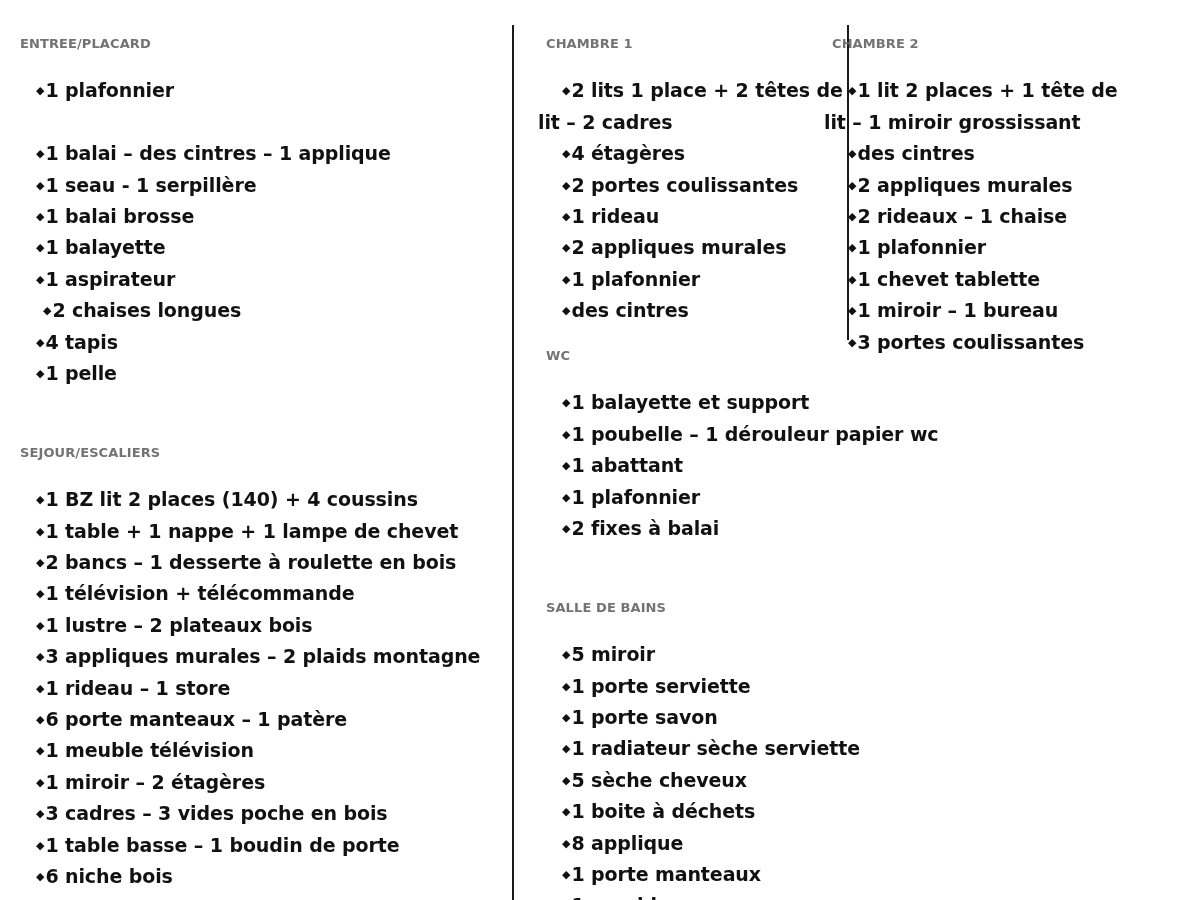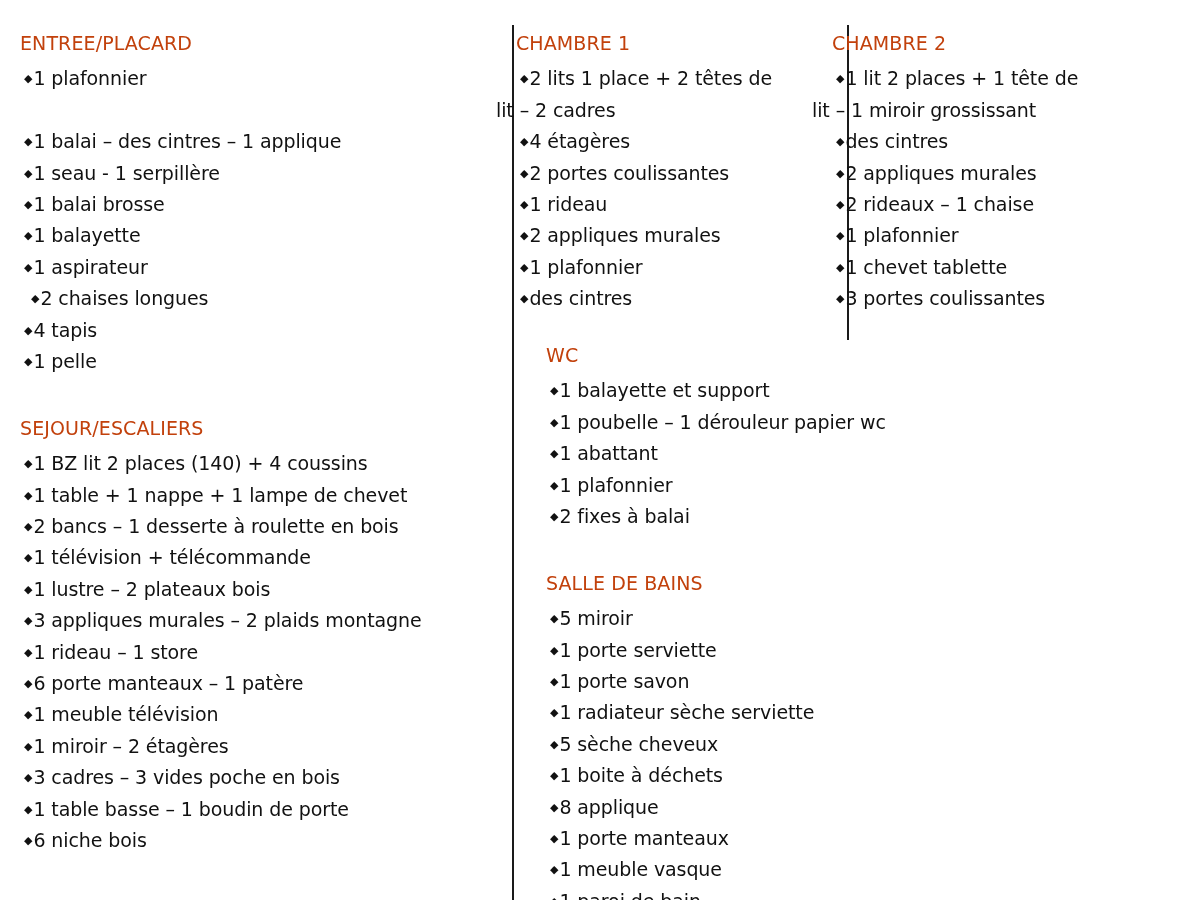--- a/index.html
+++ b/index.html
@@ -27,23 +27,23 @@
     .vline {
       position: absolute;
       width: 2px;
       background: #1a1a1a;
     }
     .vline-1 { left: 512px; top: 25px; height: 875px; }
     .vline-2 { left: 847px; top: 25px; height: 315px; }
 
     .section { margin: 0; padding: 0; }
     .heading {
-      color: #c2410c;
-      font-weight: normal;
-      font-size: 19px;
+      color: #737373;
+      font-weight: bold;
+      font-size: 13px;
       line-height: 31.4px;
       height: 31.4px;
       white-space: nowrap;
       letter-spacing: 0.1px;
     }
     .indent .heading { padding-left: 24px; }
     .item {
       font-size: 19px;
       line-height: 31.4px;
       white-space: nowrap;
@@ -52,21 +52,21 @@
     .indent .item { padding-left: 24px; }
     .item.wrap-cont { padding-left: 0 !important; }
     .item.nudge { padding-left: 7px; }
     .bullet {
       display: inline-block;
       font-size: 11px;
       vertical-align: 3px;
       margin-right: 1px;
     }
     .spacer { height: 31.4px; }
-    .list { margin: 4px; padding: 0; list-style: none; }
+    .list { margin: 16px; padding: 0; list-style: none; font-weight: bold; }
   </style>
 </head>
 <body>
 
 <div class="vline vline-1"></div>
 <div class="vline vline-2"></div>
 
 <div class="col col-left">
   <section class="section">
     <div class="heading">ENTREE/PLACARD</div>
@@ -103,21 +103,21 @@
       <li class="item"><span class="bullet">◆</span><span>6 niche bois</span></li>
       <li class="spacer"></li>
     </ul>
   </section>
 
   <section class="section">
     <div class="heading">COUCHAGES</div>
   </section>
 </div>
 
-<div class="col col-mid indent" style="left:492px;">
+<div class="col col-mid indent" style="left:522px;">
   <section class="section">
     <div class="heading">CHAMBRE 1</div>
     <ul class="list">
       <li class="item"><span class="bullet">◆</span><span>2 lits 1 place + 2 têtes de</span></li>
       <li class="item wrap-cont">lit – 2 cadres</li>
       <li class="item"><span class="bullet">◆</span><span>4 étagères</span></li>
       <li class="item"><span class="bullet">◆</span><span>2 portes coulissantes</span></li>
       <li class="item"><span class="bullet">◆</span><span>1 rideau</span></li>
       <li class="item"><span class="bullet">◆</span><span>2 appliques murales</span></li>
       <li class="item"><span class="bullet">◆</span><span>1 plafonnier</span></li>
@@ -130,20 +130,21 @@
   <section class="section">
     <div class="heading">CHAMBRE 2</div>
     <ul class="list">
       <li class="item"><span class="bullet">◆</span><span>1 lit 2 places + 1 tête de</span></li>
       <li class="item wrap-cont">lit – 1 miroir grossissant</li>
       <li class="item"><span class="bullet">◆</span><span>des cintres</span></li>
       <li class="item"><span class="bullet">◆</span><span>2 appliques murales</span></li>
       <li class="item"><span class="bullet">◆</span><span>2 rideaux – 1 chaise</span></li>
       <li class="item"><span class="bullet">◆</span><span>1 plafonnier</span></li>
       <li class="item"><span class="bullet">◆</span><span>1 chevet tablette</span></li>
+      <li class="item"><span class="bullet">◆</span><span>1 miroir – 1 bureau</span></li>
       <li class="item"><span class="bullet">◆</span><span>3 portes coulissantes</span></li>
     </ul>
   </section>
 </div>
 
 <div class="col col-mid-lower indent">
   <section class="section">
     <div class="heading">WC</div>
     <ul class="list">
       <li class="item"><span class="bullet">◆</span><span>1 balayette et support</span></li>

